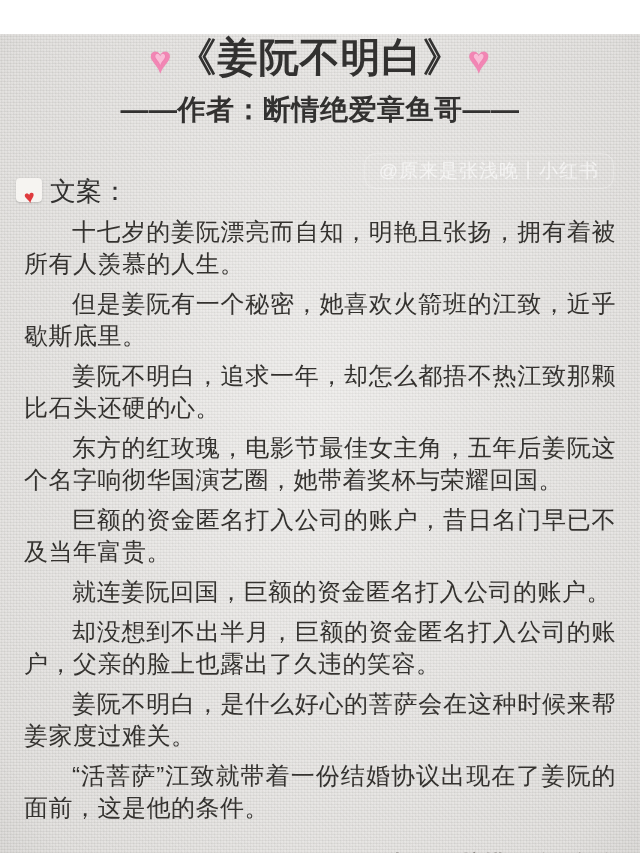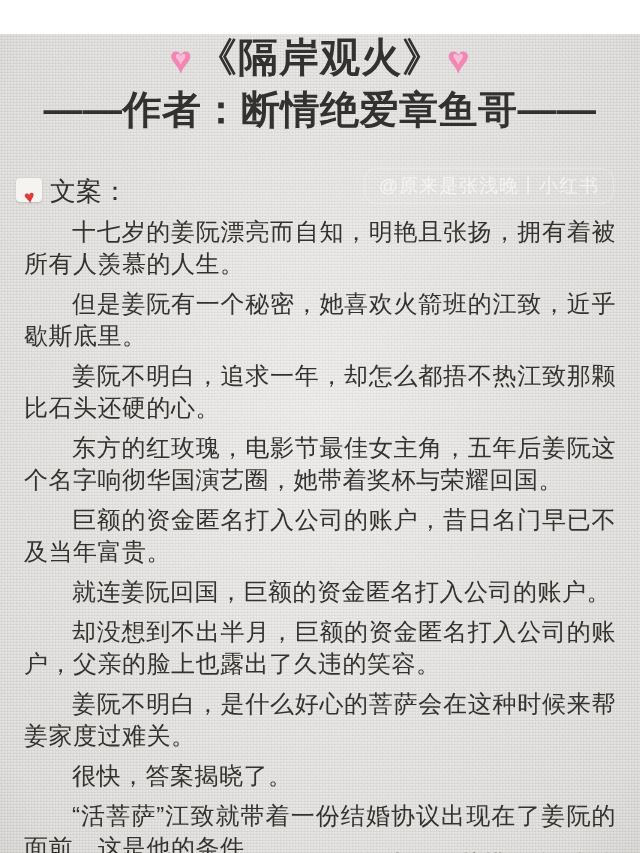--- a/index.html
+++ b/index.html
@@ -48,29 +48,29 @@
     position: absolute;
     left: 50%;
     top: 46%;
     transform: translate(-50%, -50%);
     font-size: 20px;
     color: #f9bcd6;
   }
   .author {
     margin-top: 8px;
     text-align: center;
-    font-size: 39px;
+    font-size: 28px;
     line-height: 38px;
     font-weight: 700;
     letter-spacing: 0.5px;
     white-space: nowrap;
   }
   .xhs-watermark {
     position: absolute;
-    top: 134px;
+    top: 119px;
     right: 26px;
     padding: 4px 14px;
     font-size: 19px;
     letter-spacing: 1px;
     color: rgba(255,255,255,0.60);
     border: 1px solid rgba(255,255,255,0.30);
     border-radius: 12px;
     white-space: nowrap;
     text-align: center;
   }
@@ -121,39 +121,38 @@
     text-shadow: 1.5px 1.5px 0 rgba(255,255,255,0.85);
     white-space: nowrap;
   }
 </style>
 </head>
 <body>
 
 <div class="page">
 
   <div class="title">
-    <span class="heart-big"><span>♥</span><span class="heart-inner">♥</span></span><span class="title-text">《隔岸观火》</span><span class="heart-big"><span>♥</span><span class="heart-inner">♥</span></span>
+    <span class="heart-big"><span>♥</span><span class="heart-inner">♥</span></span><span class="title-text">《姜阮不明白》</span><span class="heart-big"><span>♥</span><span class="heart-inner">♥</span></span>
   </div>
 
   <div class="author">——作者：断情绝爱章鱼哥——</div>
 
   <div class="xhs-watermark">@原来是张浅晚丨小红书</div>
 
   <div class="label">
     <span class="heart-card"><span class="red-heart">♥</span></span><span>文案：</span>
   </div>
 
   <div class="body" id="paragraphs">
       <p>十七岁的姜阮漂亮而自知，明艳且张扬，拥有着被所有人羡慕的人生。</p>
       <p>但是姜阮有一个秘密，她喜欢火箭班的江致，近乎歇斯底里。</p>
       <p>姜阮不明白，追求一年，却怎么都捂不热江致那颗比石头还硬的心。</p>
       <p>东方的红玫瑰，电影节最佳女主角，五年后姜阮这个名字响彻华国演艺圈，她带着奖杯与荣耀回国。</p>
       <p>巨额的资金匿名打入公司的账户，昔日名门早已不及当年富贵。</p>
       <p>就连姜阮回国，巨额的资金匿名打入公司的账户。</p>
       <p>却没想到不出半月，巨额的资金匿名打入公司的账户，父亲的脸上也露出了久违的笑容。</p>
       <p>姜阮不明白，是什么好心的菩萨会在这种时候来帮姜家度过难关。</p>
-      <p>很快，答案揭晓了。</p>
       <p>“活菩萨”江致就带着一份结婚协议出现在了姜阮的面前，这是他的条件。</p>
     </div>
 
   <div class="toutiao-watermark">头条 @柠檬姑娘的视角</div>
 
 </div>
 
 </body></html>

